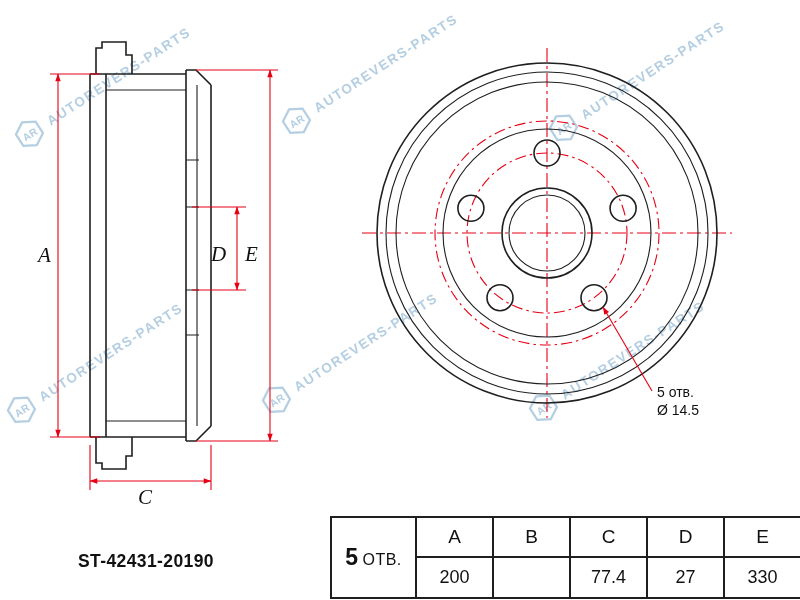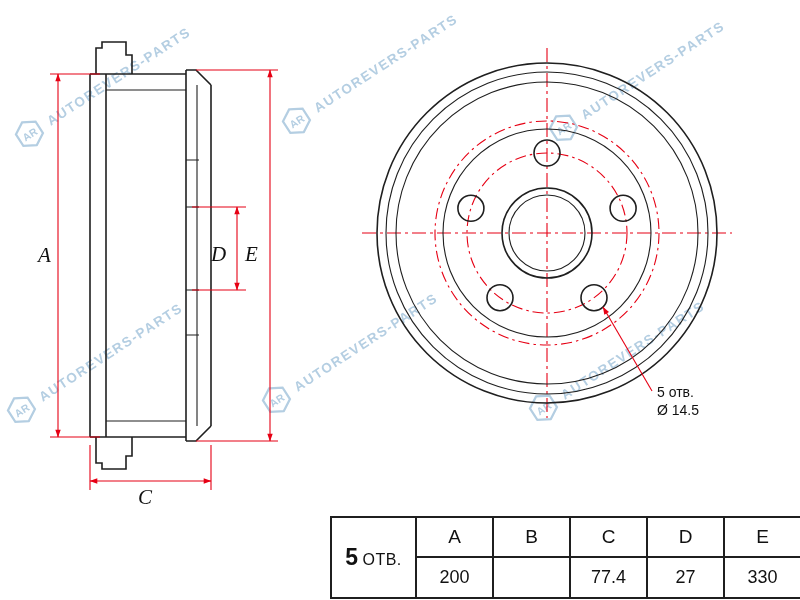--- a/index.html
+++ b/index.html
@@ -145,20 +145,21 @@
       <circle class="bl" cx="500" cy="297.7" r="13"></circle>
       <circle class="bl" cx="594" cy="297.7" r="13"></circle>
       <circle class="bl" cx="623.1" cy="208.3" r="13"></circle>
 
       <line class="rd" x1="652" y1="391" x2="603" y2="307" marker-end="url(#ah)"></line>
       <text class="note" x="657" y="397">5 отв.</text>
       <text class="note" x="657" y="415">Ø 14.5</text>
     </g>
   </svg>
 
+  <div id="pn">ST-42431-20190</div>
 
   <table id="spec-table">
     <colgroup>
       <col style="width:85px">
         <col style="width:77px">
         <col style="width:77px">
       <col style="width:77px">
         <col style="width:77px">
         <col style="width:77px">
     </colgroup>

